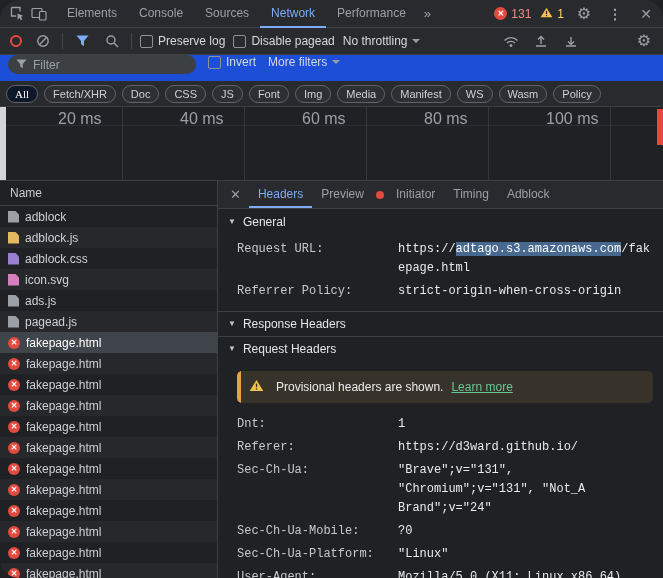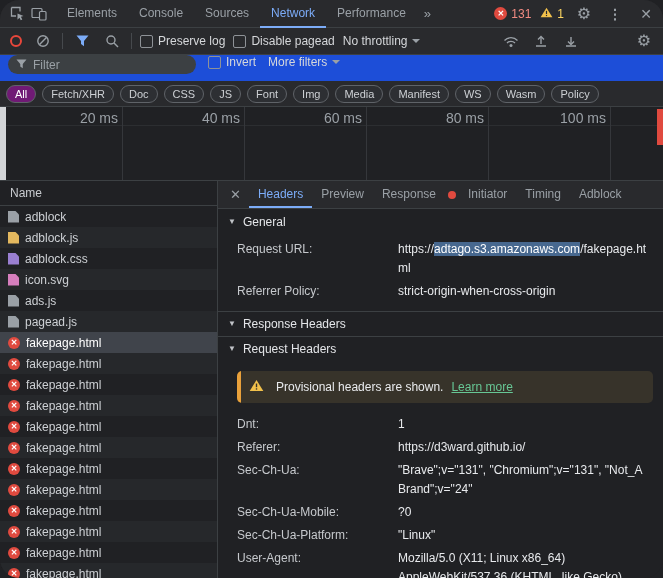--- a/index.html
+++ b/index.html
@@ -37,26 +37,26 @@
 
   
   .filterbar{height:26px;background:#1d4ed8;display:flex;align-items:flex-start;padding:0 8px;gap:12px;}
   .filter-pill{width:188px;height:19px;border-radius:10px;background:#3c4043;display:flex;align-items:center;padding:0 8px;gap:6px;}
   .filter-pill input{flex:1;background:transparent;border:none;outline:none;color:#e8eaed;font-size:12px;font-family:inherit;min-width:0;}
   .filter-pill input::placeholder{color:#9aa0a6;}
 
   
   .chipsbar{height:26px;background:#292a2d;border-bottom:1px solid #3c4043;display:flex;align-items:center;padding:0 6px;gap:6px;overflow:hidden;}
   .chip{height:18px;line-height:16px;padding:0 8px;border:1px solid #5f6368;border-radius:9px;color:#cdd0d4;font-size:11px;background:#2d2f33;cursor:pointer;white-space:nowrap;}
-  .chip.active{background:#701a75;color:#fff;}
+  .chip.active{background:#0f172a;color:#fff;font-family:Liberation Serif, serif;}
 
   
   .overview{height:74px;border-bottom:1px solid #3c4043;position:relative;background:#202124;overflow:hidden;}
   .gridline{position:absolute;top:0;bottom:0;width:1px;background:#35373b;}
-  .time-label{position:absolute;top:3px;width:60px;text-align:right;color:#9aa0a6;font-size:14px;}
+  .time-label{position:absolute;top:3px;width:60px;color:#9aa0a6;font-size:16px;}
   .labels-sep{position:absolute;top:18px;left:0;right:0;height:1px;background:#2c2e31;}
   .overview-handle{position:absolute;left:0;top:0;bottom:0;width:6px;background:#d2d4d7;cursor:ew-resize;}
   .overview-errmark{position:absolute;right:0;top:2px;width:6px;height:36px;background:#e04a3f;}
 
   
   .content{display:flex;height:397px;}
   .left-pane{width:218px;border-right:1px solid #3c4043;display:flex;flex-direction:column;background:#202124;flex:0 0 218px;}
   .name-header{height:25px;line-height:24px;border-bottom:1px solid #3c4043;padding-left:10px;color:#c9ccd0;}
   #request-rows{flex:1;overflow:hidden;}
   .req-row{height:21px;display:flex;align-items:center;padding-left:8px;gap:6px;color:#cdd0d4;cursor:pointer;}
@@ -75,21 +75,21 @@
   .detail-tabs{height:28px;background:#292a2d;border-bottom:1px solid #3c4043;display:flex;align-items:center;padding:0 4px;}
   .close-x{color:#9aa0a6;font-size:13px;padding:0 8px;cursor:pointer;}
   .dtab{padding:0 9px;height:27px;line-height:27px;color:#9aa0a6;cursor:pointer;white-space:nowrap;}
   .dtab.active{color:#7cacf8;box-shadow:inset 0 -2px 0 #7cacf8;}
   .tab-error-dot{width:8px;height:8px;border-radius:50%;background:#e04a3f;margin:0 3px;flex:0 0 auto;}
   .detail-body{flex:1;overflow:hidden;}
   .section-head{height:25px;display:flex;align-items:center;gap:7px;padding-left:10px;color:#e4e6e9;cursor:pointer;border-top:1px solid #3c4043;}
   .section-head.first{border-top:none;}
   .tri{font-size:8px;color:#c0c3c7;line-height:1;}
   .section-body{padding:4px 0 8px;}
-  .kv-row{display:flex;padding:2px 10px 2px 19px;line-height:19px;}
+  .kv-row{display:flex;padding:2px 10px 2px 19px;line-height:19px;font-family:Liberation Mono, monospace;}
   .kv-name{flex:0 0 161px;color:#c6c9cd;}
   .kv-value{flex:1;color:#e8eaed;overflow-wrap:break-word;min-width:0;}
   .kv-value.url{word-break:break-all;}
   .hl{background:#47688f;color:#fff;}
 
   .warn-banner{margin:10px 10px 10px 19px;background:#37332a;border-radius:5px;display:flex;align-items:center;gap:8px;padding:8px 12px;position:relative;overflow:hidden;}
   .warn-accent{position:absolute;left:0;top:0;bottom:0;width:4px;background:#e9a13b;}
   .warn-text{font-weight:normal;color:#e8eaed;margin-left:4px;}
   .warn-link{color:#67c795;text-decoration:underline;cursor:pointer;}
 </style>
@@ -327,21 +327,20 @@
           </div>
         </div>
     </div>
 
     <div class="right-pane">
       <div class="detail-tabs">
         <span class="close-x">✕</span>
         <div id="detail-tabs-list" style="display:flex;align-items:center;height:28px;">
             <div class="dtab active">Headers</div>
             <div class="dtab">Preview</div>
-            <div class="dtab">Response</div>
             <span class="tab-error-dot"></span>
             <div class="dtab">Initiator</div>
             <div class="dtab">Timing</div>
             <div class="dtab">Adblock</div>
           </div>
       </div>
 
       <div class="detail-body">
 
         <div class="section-head first">

